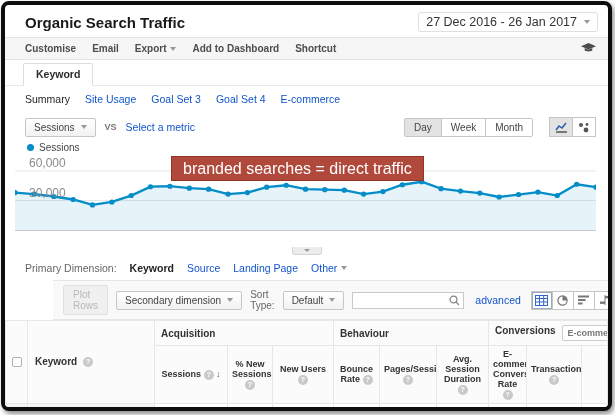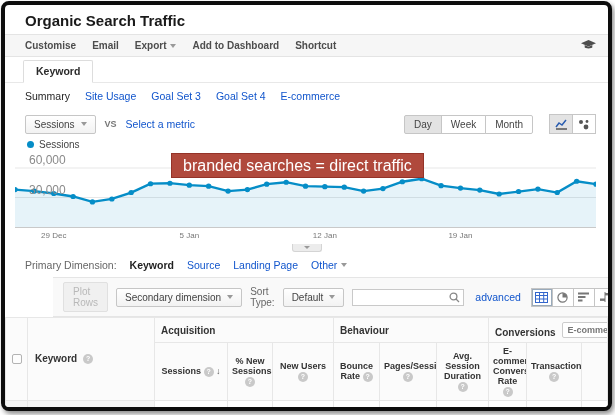--- a/index.html
+++ b/index.html
@@ -67,21 +67,21 @@
   .search-icon{position:absolute;right:4px;display:flex;}
   .advanced{font-size:10.5px;color:#15c;cursor:pointer;margin:0 3px;}
   .viewgroup{display:flex;}
   .vbtn{width:22px;height:19px;border:1px solid #c5c5c5;margin-left:-1px;background:#fff;display:flex;align-items:center;justify-content:center;cursor:pointer;}
   .vbtn.active{background:#fff;box-shadow:inset 0 0 0 1px #9ab;}
 
   
   table{border-collapse:collapse;width:100%;table-layout:fixed;}
   th,td{border:1px solid #e7e7e7;overflow:hidden;}
   .group-h{font-size:10px;font-weight:bold;color:#333;text-align:left;padding:4px 6px;background:#fbfbfb;vertical-align:middle;height:24px;}
-  .conv-cell{display:flex;align-items:flex-end;gap:6px;}
+  .conv-cell{display:flex;align-items:flex-start;gap:6px;}
   .mini-dd{font-size:9px;color:#777;border:1px solid #ccc;border-radius:2px;background:#fff;padding:2px 5px;display:inline-flex;align-items:center;gap:5px;cursor:pointer;white-space:nowrap;}
   .col-h{font-size:9px;font-weight:bold;color:#333;text-align:center;padding:3px 4px;background:#fbfbfb;vertical-align:middle;height:40px;cursor:pointer;}
   .kw-h{background:#fbfbfb;vertical-align:middle;}
   .kw-h-inner{display:flex;align-items:center;gap:6px;padding:0 6px;font-size:10px;font-weight:bold;color:#333;}
   .cb-cell{background:#fbfbfb;text-align:center;vertical-align:middle;}
   .cb{display:inline-block;width:10px;height:10px;border:1px solid #b3b3b3;border-radius:2px;background:#fdfdfd;cursor:pointer;}
   .help{display:inline-flex;width:10px;height:10px;border-radius:50%;background:#c9c9c9;color:#fff;font-size:7px;align-items:center;justify-content:center;cursor:pointer;flex:none;}
   .help::after{content:"?";}
   .sort-arrow{color:#555;font-size:9px;}
   .tot-cell{text-align:right;vertical-align:top;padding:5px 6px 3px;background:#fff;}
@@ -89,20 +89,24 @@
   .tot-dim{background:#f5f5f5;}
   .rev-cell{text-align:left;padding-left:4px;white-space:nowrap;}
 </style>
 </head>
 <body>
 
 <div class="frame">
 
   <div class="header">
     <div class="title">Organic Search Traffic</div>
+    <div class="date-box">
+      <span>27 Dec 2016 - 26 Jan 2017</span>
+      <span class="caret"></span>
+    </div>
   </div>
 
   <div class="action-bar">
     <span class="action-item">
         <span>Customise</span>
       </span>
     <span class="action-item">
         <span>Email</span>
       </span>
     <span class="action-item">
@@ -204,26 +208,20 @@
           <circle cx="444.8" cy="26.5" r="2.6" fill="#058dc7"></circle>
           <circle cx="463.3" cy="30.5" r="2.6" fill="#058dc7"></circle>
           <circle cx="481.9" cy="28.0" r="2.6" fill="#058dc7"></circle>
           <circle cx="500.4" cy="25.5" r="2.6" fill="#058dc7"></circle>
           <circle cx="518.9" cy="29.0" r="2.6" fill="#058dc7"></circle>
           <circle cx="537.5" cy="17.5" r="2.6" fill="#058dc7"></circle>
           <circle cx="556.0" cy="20.5" r="2.6" fill="#058dc7"></circle>
         </svg>
     <span class="ylabel" style="top: 4px;">60,000</span>
         <span class="ylabel" style="top: 34px;">30,000</span>
-      </div>
-    <div class="xlabels" id="xlabels">
-        <span style="left: 6.67%;">29 Dec</span>
-        <span style="left: 30%;">5 Jan</span>
-        <span style="left: 53.33%;">12 Jan</span>
-        <span style="left: 76.67%;">19 Jan</span>
       </div>
     <div class="collapse-tab">
         <span class="caret"></span>
       </div>
   </div>
 
   <div class="dim-bar">
     <span class="dim-label">Primary Dimension:</span>
     <span class="dim-active">Keyword</span>
     <span class="link">Source</span>

